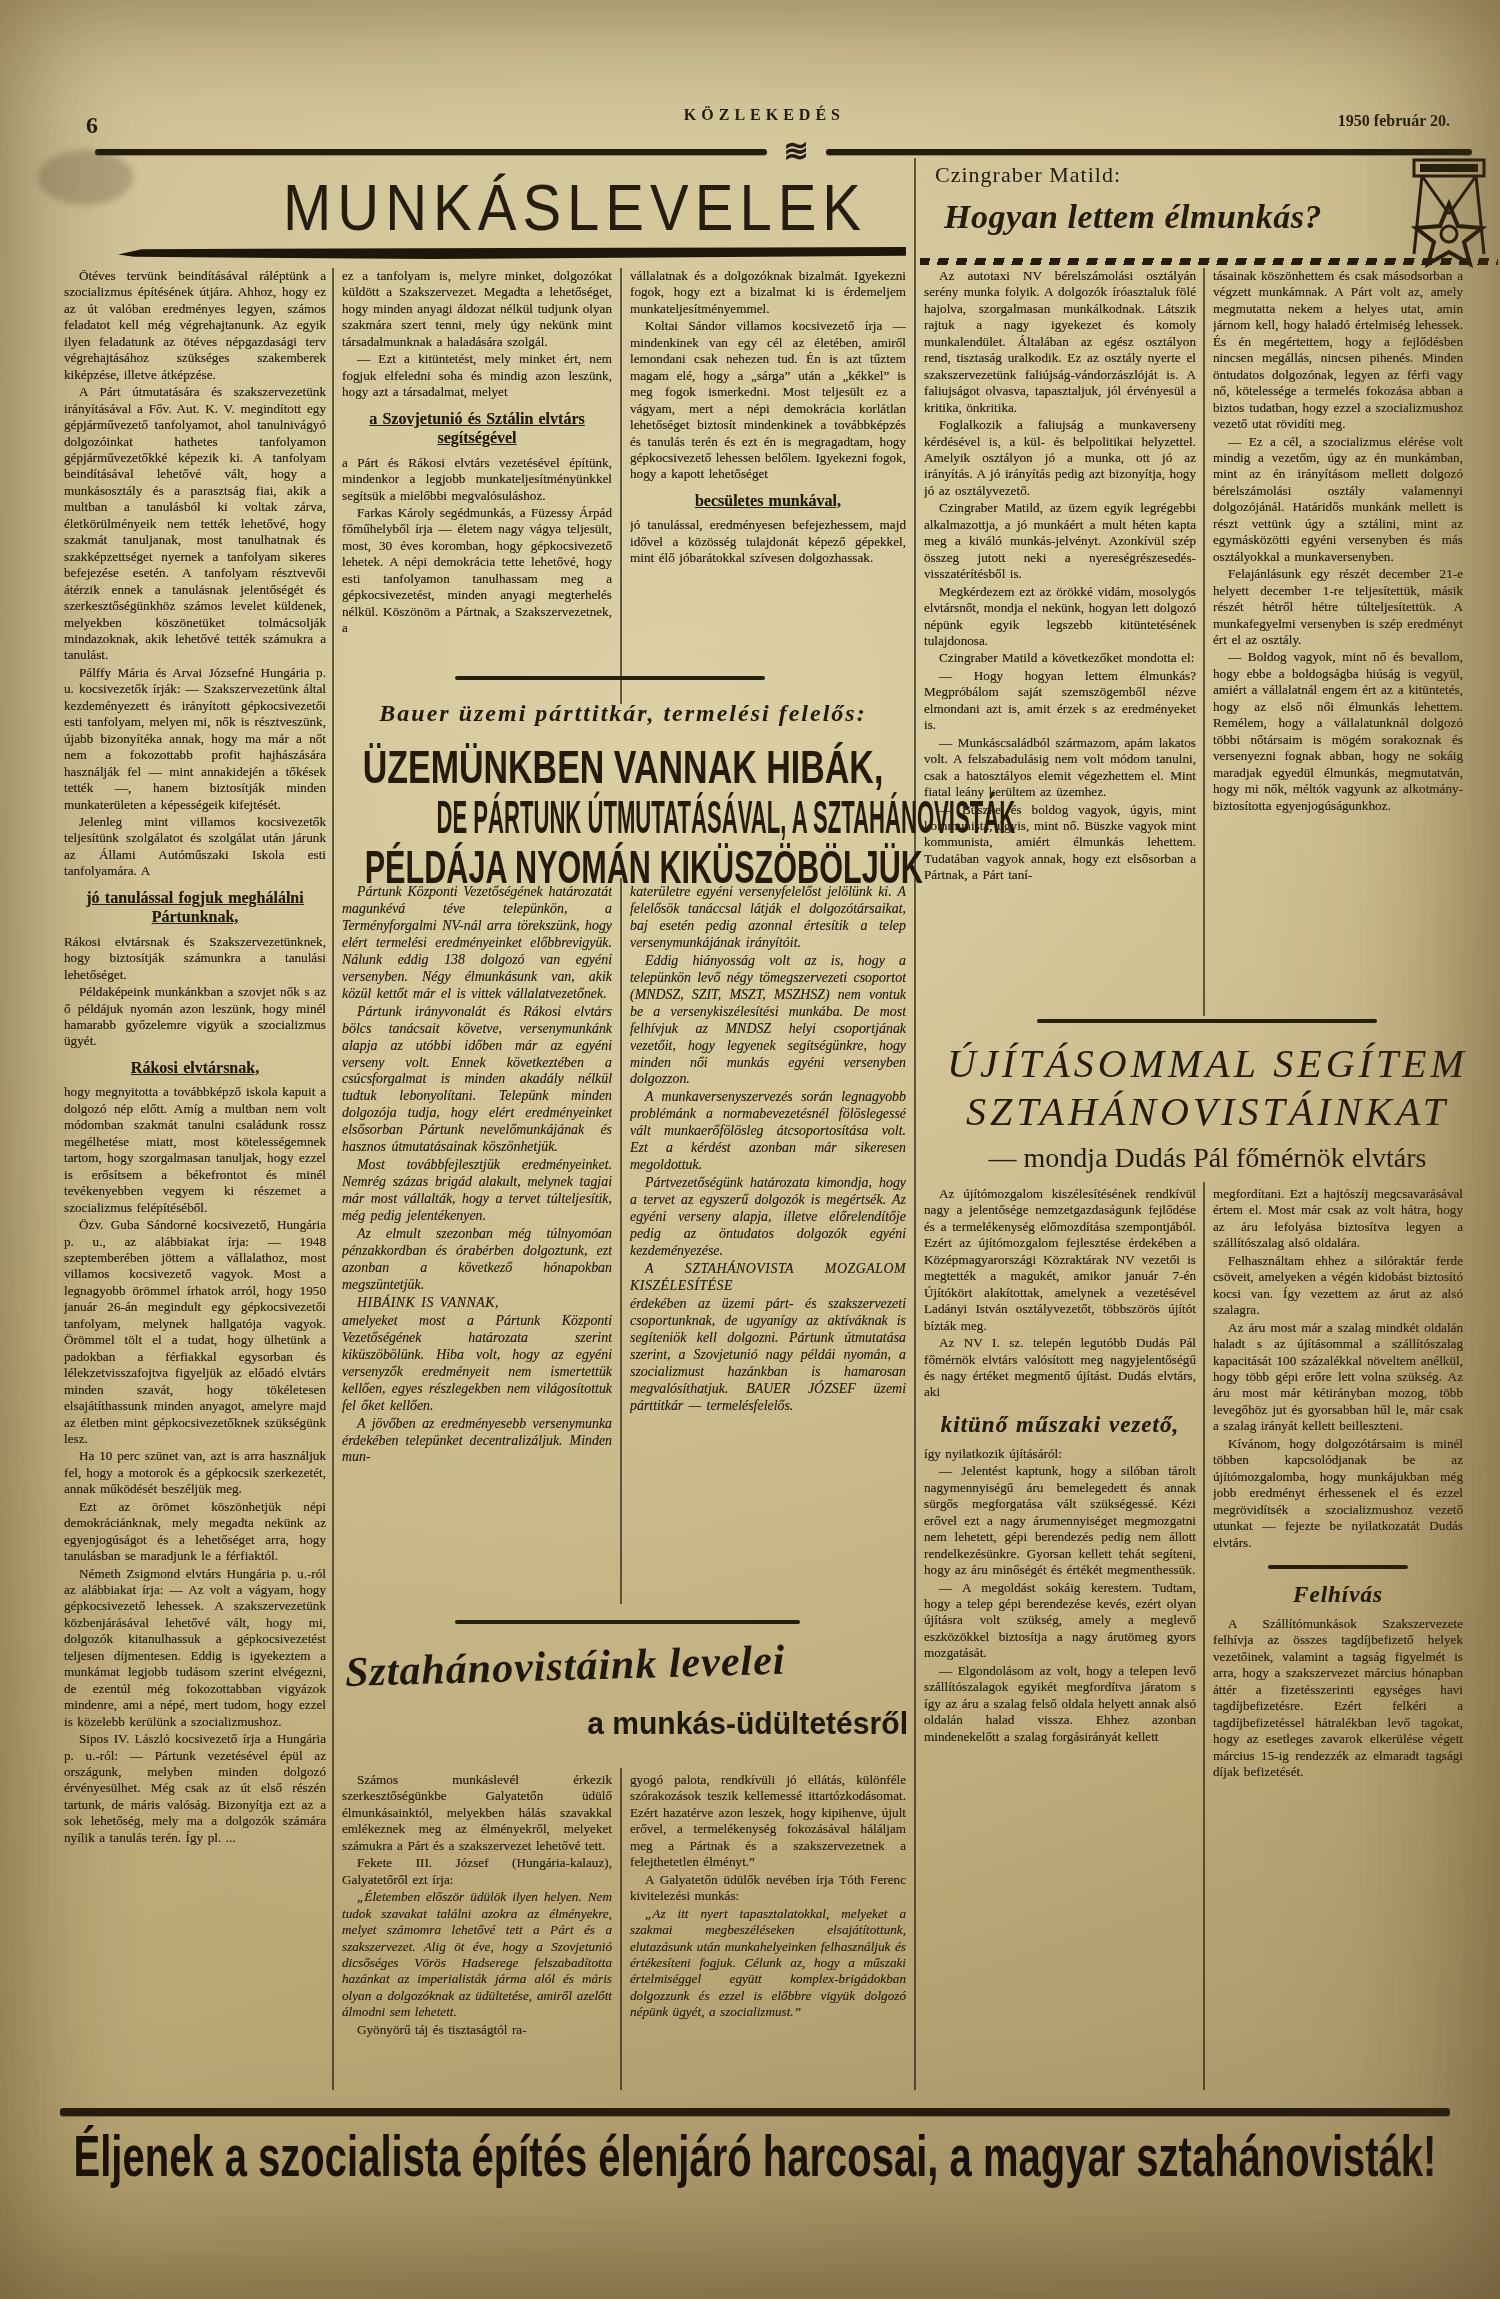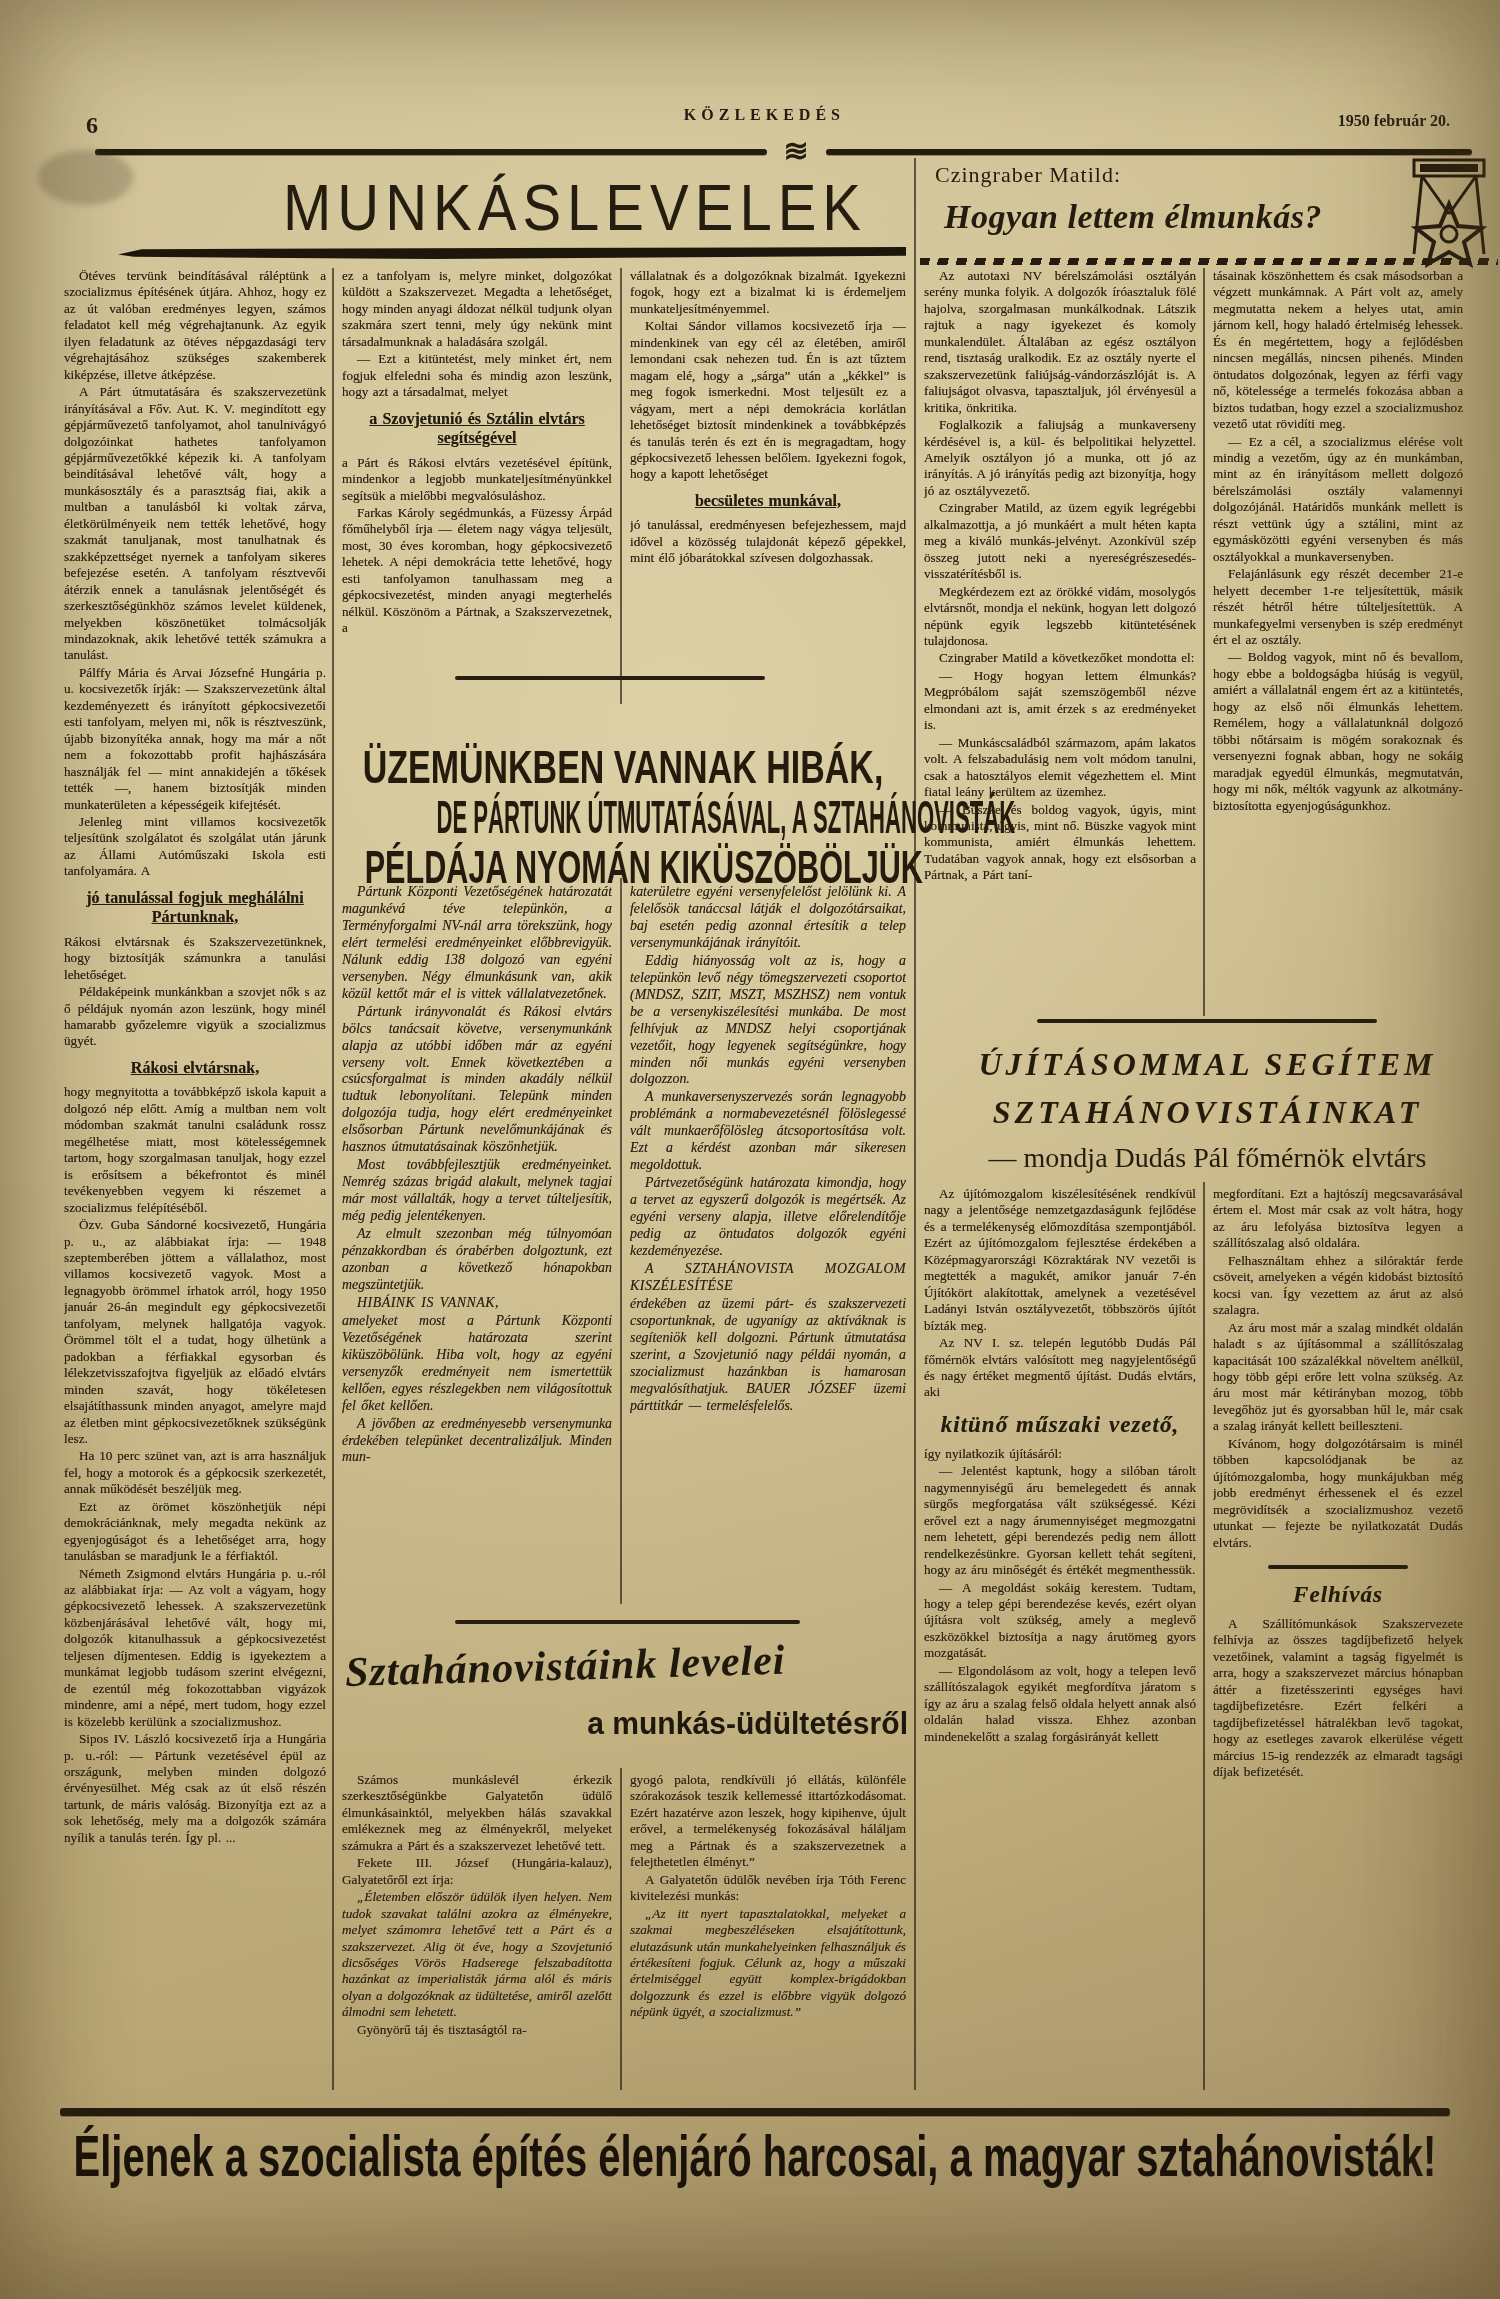--- a/index.html
+++ b/index.html
@@ -35,21 +35,21 @@
   .hogyan{font-style:italic;font-weight:bold;font-size:34px;color:#241c0e;letter-spacing:.5px;}
   .dashrule{position:absolute;height:7px;
      background:repeating-linear-gradient(105deg,#241c10 0 10px,rgba(0,0,0,0) 10px 18px);}
   .kicker{font-weight:bold;font-style:italic;font-size:24px;letter-spacing:2px;text-align:center;color:#221a0c;}
   .bh{font-family:"Liberation Sans",sans-serif;font-weight:bold;font-size:34px;color:#241b0d;
       text-align:center;white-space:nowrap;line-height:46px;}
   .script-title{font-weight:bold;font-style:italic;font-size:42px;color:#1f180c;letter-spacing:1px;
       transform:rotate(-1.6deg);transform-origin:left center;white-space:nowrap;}
   .ud-bold{font-family:"Liberation Sans",sans-serif;font-weight:bold;font-size:31px;color:#1f180c;
       text-align:right;white-space:nowrap;transform:scaleX(.97);transform-origin:right center;}
-  .uj-line{font-weight:bold;font-style:italic;font-size:32px;letter-spacing:4px;color:#241b0d;
+  .uj-line{font-weight:normal;font-style:italic;font-size:40px;letter-spacing:4px;color:#241b0d;
       text-align:center;white-space:nowrap;line-height:52px;}
   .uj-sub{font-size:28px;color:#241c0e;text-align:center;}
   .banner{font-family:"Liberation Sans",sans-serif;font-weight:bold;font-size:40px;color:#17110a;
       white-space:nowrap;text-align:center;transform:scaleY(1.45);transform-origin:center top;letter-spacing:0;}
   .smudge{position:absolute;border-radius:50%;filter:blur(3px);}
   .medal{position:absolute;}
 </style>
 </head>
 <body>
 
@@ -111,20 +111,21 @@
       <p class="blk blk-p">Farkas Károly segédmunkás, a Füzessy Árpád főműhelyből írja — életem nagy vágya teljesült, most, 30 éves koromban, hogy gépkocsivezető lehetek. A népi demokrácia tette lehetővé, hogy esti tanfolyamon tanulhassam meg a gépkocsivezetést, minden anyagi megterhelés nélkül. Köszönöm a Pártnak, a Szakszervezetnek, a</p>
     </div>
   <div class="col" style="left:630px;top:268px;width:276px;height:402px;">
       <p class="blk blk-p0">vállalatnak és a dolgozóknak bizalmát. Igyekezni fogok, hogy ezt a bizalmat ki is érdemeljem munkateljesítményemmel.</p>
       <p class="blk blk-p">Koltai Sándor villamos kocsivezető írja — mindenkinek van egy cél az életében, amiről lemondani csak nehezen tud. Én is azt tűztem magam elé, hogy a „sárga” után a „kékkel” is meg fogok ismerkedni. Most teljesült ez a vágyam, mert a népi demokrácia korlátlan lehetőséget biztosít mindenkinek a továbbképzés és tanulás terén és ezt én is megragadtam, hogy gépkocsivezető lehessen belőlem. Igyekezni fogok, hogy a kapott lehetőséget</p>
       <p class="blk blk-sub">becsületes munkával,</p>
       <p class="blk blk-p0">jó tanulással, eredményesen befejezhessem, majd idővel a közösség tulajdonát képező gépekkel, mint élő jóbarátokkal szívesen dolgozhassak.</p>
     </div>
 
   <div class="thinrule" style="left:455px;top:676px;width:310px;"></div>
+  <div class="abs kicker" style="left:340px;top:700px;width:566px;">Bauer üzemi párttitkár, termelési felelős:</div>
   <div class="abs bh" style="left:336px;top:736px;width:574px;transform:scale(1,1.35);transform-origin:center top;">ÜZEMÜNKBEN VANNAK HIBÁK,</div>
   <div class="abs bh" style="left:336px;top:786px;width:574px;transform:scale(.65,1.35);transform-origin:center top;">DE PÁRTUNK ÚTMUTATÁSÁVAL, A SZTAHÁNOVISTÁK</div>
   <div class="abs bh" style="left:336px;top:836px;width:574px;transform:scale(.9,1.35);transform-origin:center top;">PÉLDÁJA NYOMÁN KIKÜSZÖBÖLJÜK</div>
   <div class="col it" style="left:342px;top:884px;width:270px;height:716px;">
       <p class="blk blk-p">Pártunk Központi Vezetőségének határozatát magunkévá téve telepünkön, a Terményforgalmi NV-nál arra törekszünk, hogy elért termelési eredményeinket előbbrevigyük. Nálunk eddig 138 dolgozó van egyéni versenyben. Négy élmunkásunk van, akik közül kettőt már el is vittek vállalatvezetőnek.</p>
       <p class="blk blk-p">Pártunk irányvonalát és Rákosi elvtárs bölcs tanácsait követve, versenymunkánk alapja az utóbbi időben már az egyéni verseny volt. Ennek következtében a csúcsforgalmat is minden akadály nélkül tudtuk lebonyolítani. Telepünk minden dolgozója tudja, hogy elért eredményeinket elsősorban Pártunk nevelőmunkájának és hasznos útmutatásainak köszönhetjük.</p>
       <p class="blk blk-p">Most továbbfejlesztjük eredményeinket. Nemrég százas brigád alakult, melynek tagjai már most vállalták, hogy a tervet túlteljesítik, még pedig jelentékenyen.</p>
       <p class="blk blk-p">Az elmult szezonban még túlnyomóan pénzakkordban és órabérben dolgoztunk, ezt azonban a következő hónapokban megszüntetjük.</p>
       <p class="blk blk-caps">HIBÁINK IS VANNAK,</p>
       <p class="blk blk-p0">amelyeket most a Pártunk Központi Vezetőségének határozata szerint kiküszöbölünk. Hiba volt, hogy az egyéni versenyzők eredményeit nem ismertettük kellően, egyes részlegekben nem világosítottuk fel őket kellően.</p>

